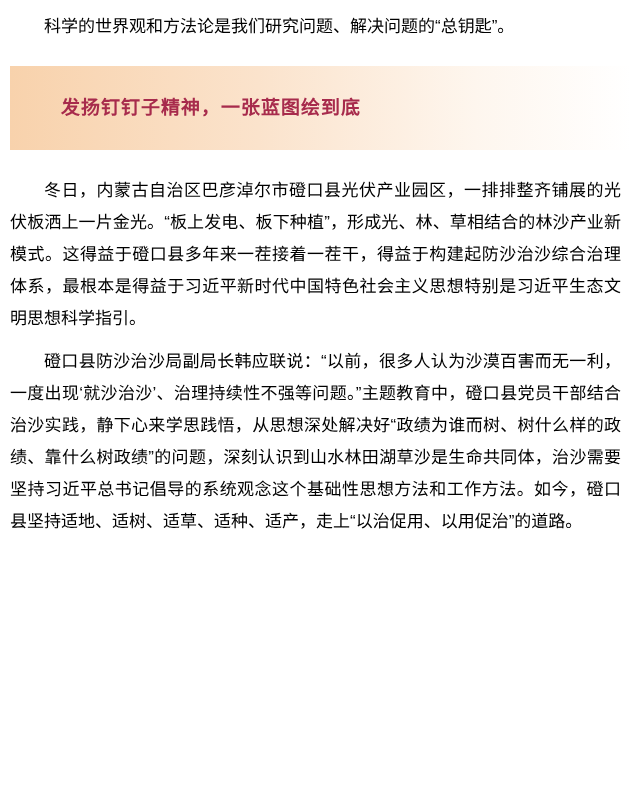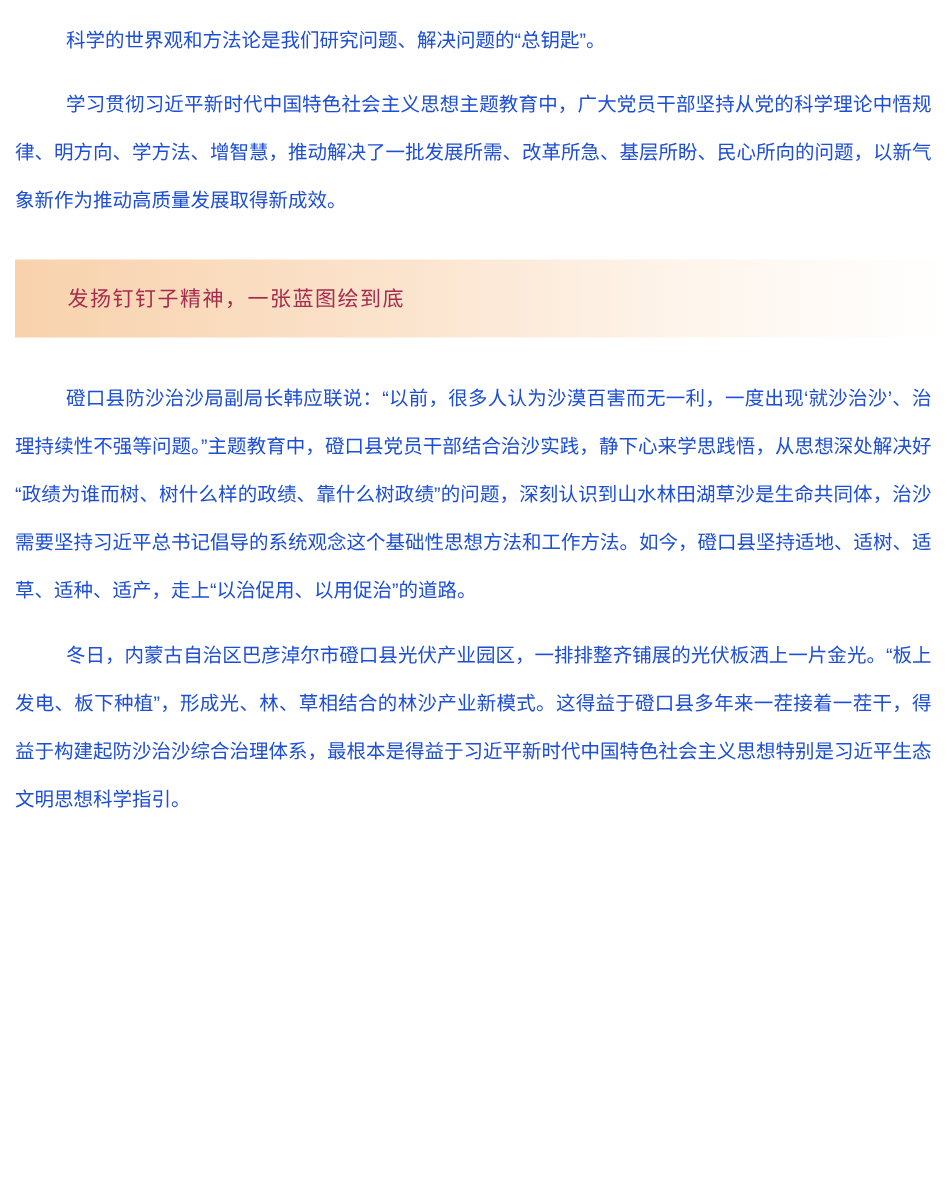--- a/index.html
+++ b/index.html
@@ -10,56 +10,55 @@
   body {
     width: 631px;
     min-height: 796px;
     font-family: "Liberation Sans", "DejaVu Sans", sans-serif;
     box-sizing: border-box;
   }
   .article {
     padding: 11px 10px 16px 10px;
   }
   .body-text {
-    font-size: 13px;
+    font-size: 17px;
     line-height: 32px;
-    color: #1d4ed8;
+    color: #000000;
     text-align: justify;
     text-indent: 34px;
     margin: 11px 0;
     letter-spacing: 0;
   }
   .article > .body-text:first-child {
     margin-top: 0;
   }
   .section-banner {
     margin: 23px -10px 25px 0;
     background: linear-gradient(to right, #f8d2ac 0%, #fbe3cc 40%, #fef6ee 75%, #ffffff 100%);
     padding: 13px 10px 13px 35px;
   }
   .section-heading {
-    margin: 0;
-    font-size: 14px;
+    margin: 16px;
+    font-size: 19px;
     line-height: 26px;
-    font-weight: normal;
+    font-weight: bold;
     color: #a72b4c;
     letter-spacing: 1px;
   }
 </style>
 </head>
 <body>
 
 <div class="article">
 
   <p class="body-text">科学的世界观和方法论是我们研究问题、解决问题的“总钥匙”。</p>
 
-  <p class="body-text">学习贯彻习近平新时代中国特色社会主义思想主题教育中，广大党员干部坚持从党的科学理论中悟规律、明方向、学方法、增智慧，推动解决了一批发展所需、改革所急、基层所盼、民心所向的问题，以新气象新作为推动高质量发展取得新成效。</p>
 
   <div class="section-banner">
     <h2 class="section-heading">发扬钉钉子精神，一张蓝图绘到底</h2>
   </div>
 
 
+  <p class="body-text">冬日，内蒙古自治区巴彦淖尔市磴口县光伏产业园区，一排排整齐铺展的光伏板洒上一片金光。“板上发电、板下种植”，形成光、林、草相结合的林沙产业新模式。这得益于磴口县多年来一茬接着一茬干，得益于构建起防沙治沙综合治理体系，最根本是得益于习近平新时代中国特色社会主义思想特别是习近平生态文明思想科学指引。</p>
+
   <p class="body-text">磴口县防沙治沙局副局长韩应联说：“以前，很多人认为沙漠百害而无一利，一度出现‘就沙治沙’、治理持续性不强等问题。”主题教育中，磴口县党员干部结合治沙实践，静下心来学思践悟，从思想深处解决好“政绩为谁而树、树什么样的政绩、靠什么树政绩”的问题，深刻认识到山水林田湖草沙是生命共同体，治沙需要坚持习近平总书记倡导的系统观念这个基础性思想方法和工作方法。如今，磴口县坚持适地、适树、适草、适种、适产，走上“以治促用、以用促治”的道路。</p>
-
-  <p class="body-text">冬日，内蒙古自治区巴彦淖尔市磴口县光伏产业园区，一排排整齐铺展的光伏板洒上一片金光。“板上发电、板下种植”，形成光、林、草相结合的林沙产业新模式。这得益于磴口县多年来一茬接着一茬干，得益于构建起防沙治沙综合治理体系，最根本是得益于习近平新时代中国特色社会主义思想特别是习近平生态文明思想科学指引。</p>
 
 </div>
 
 </body></html>

